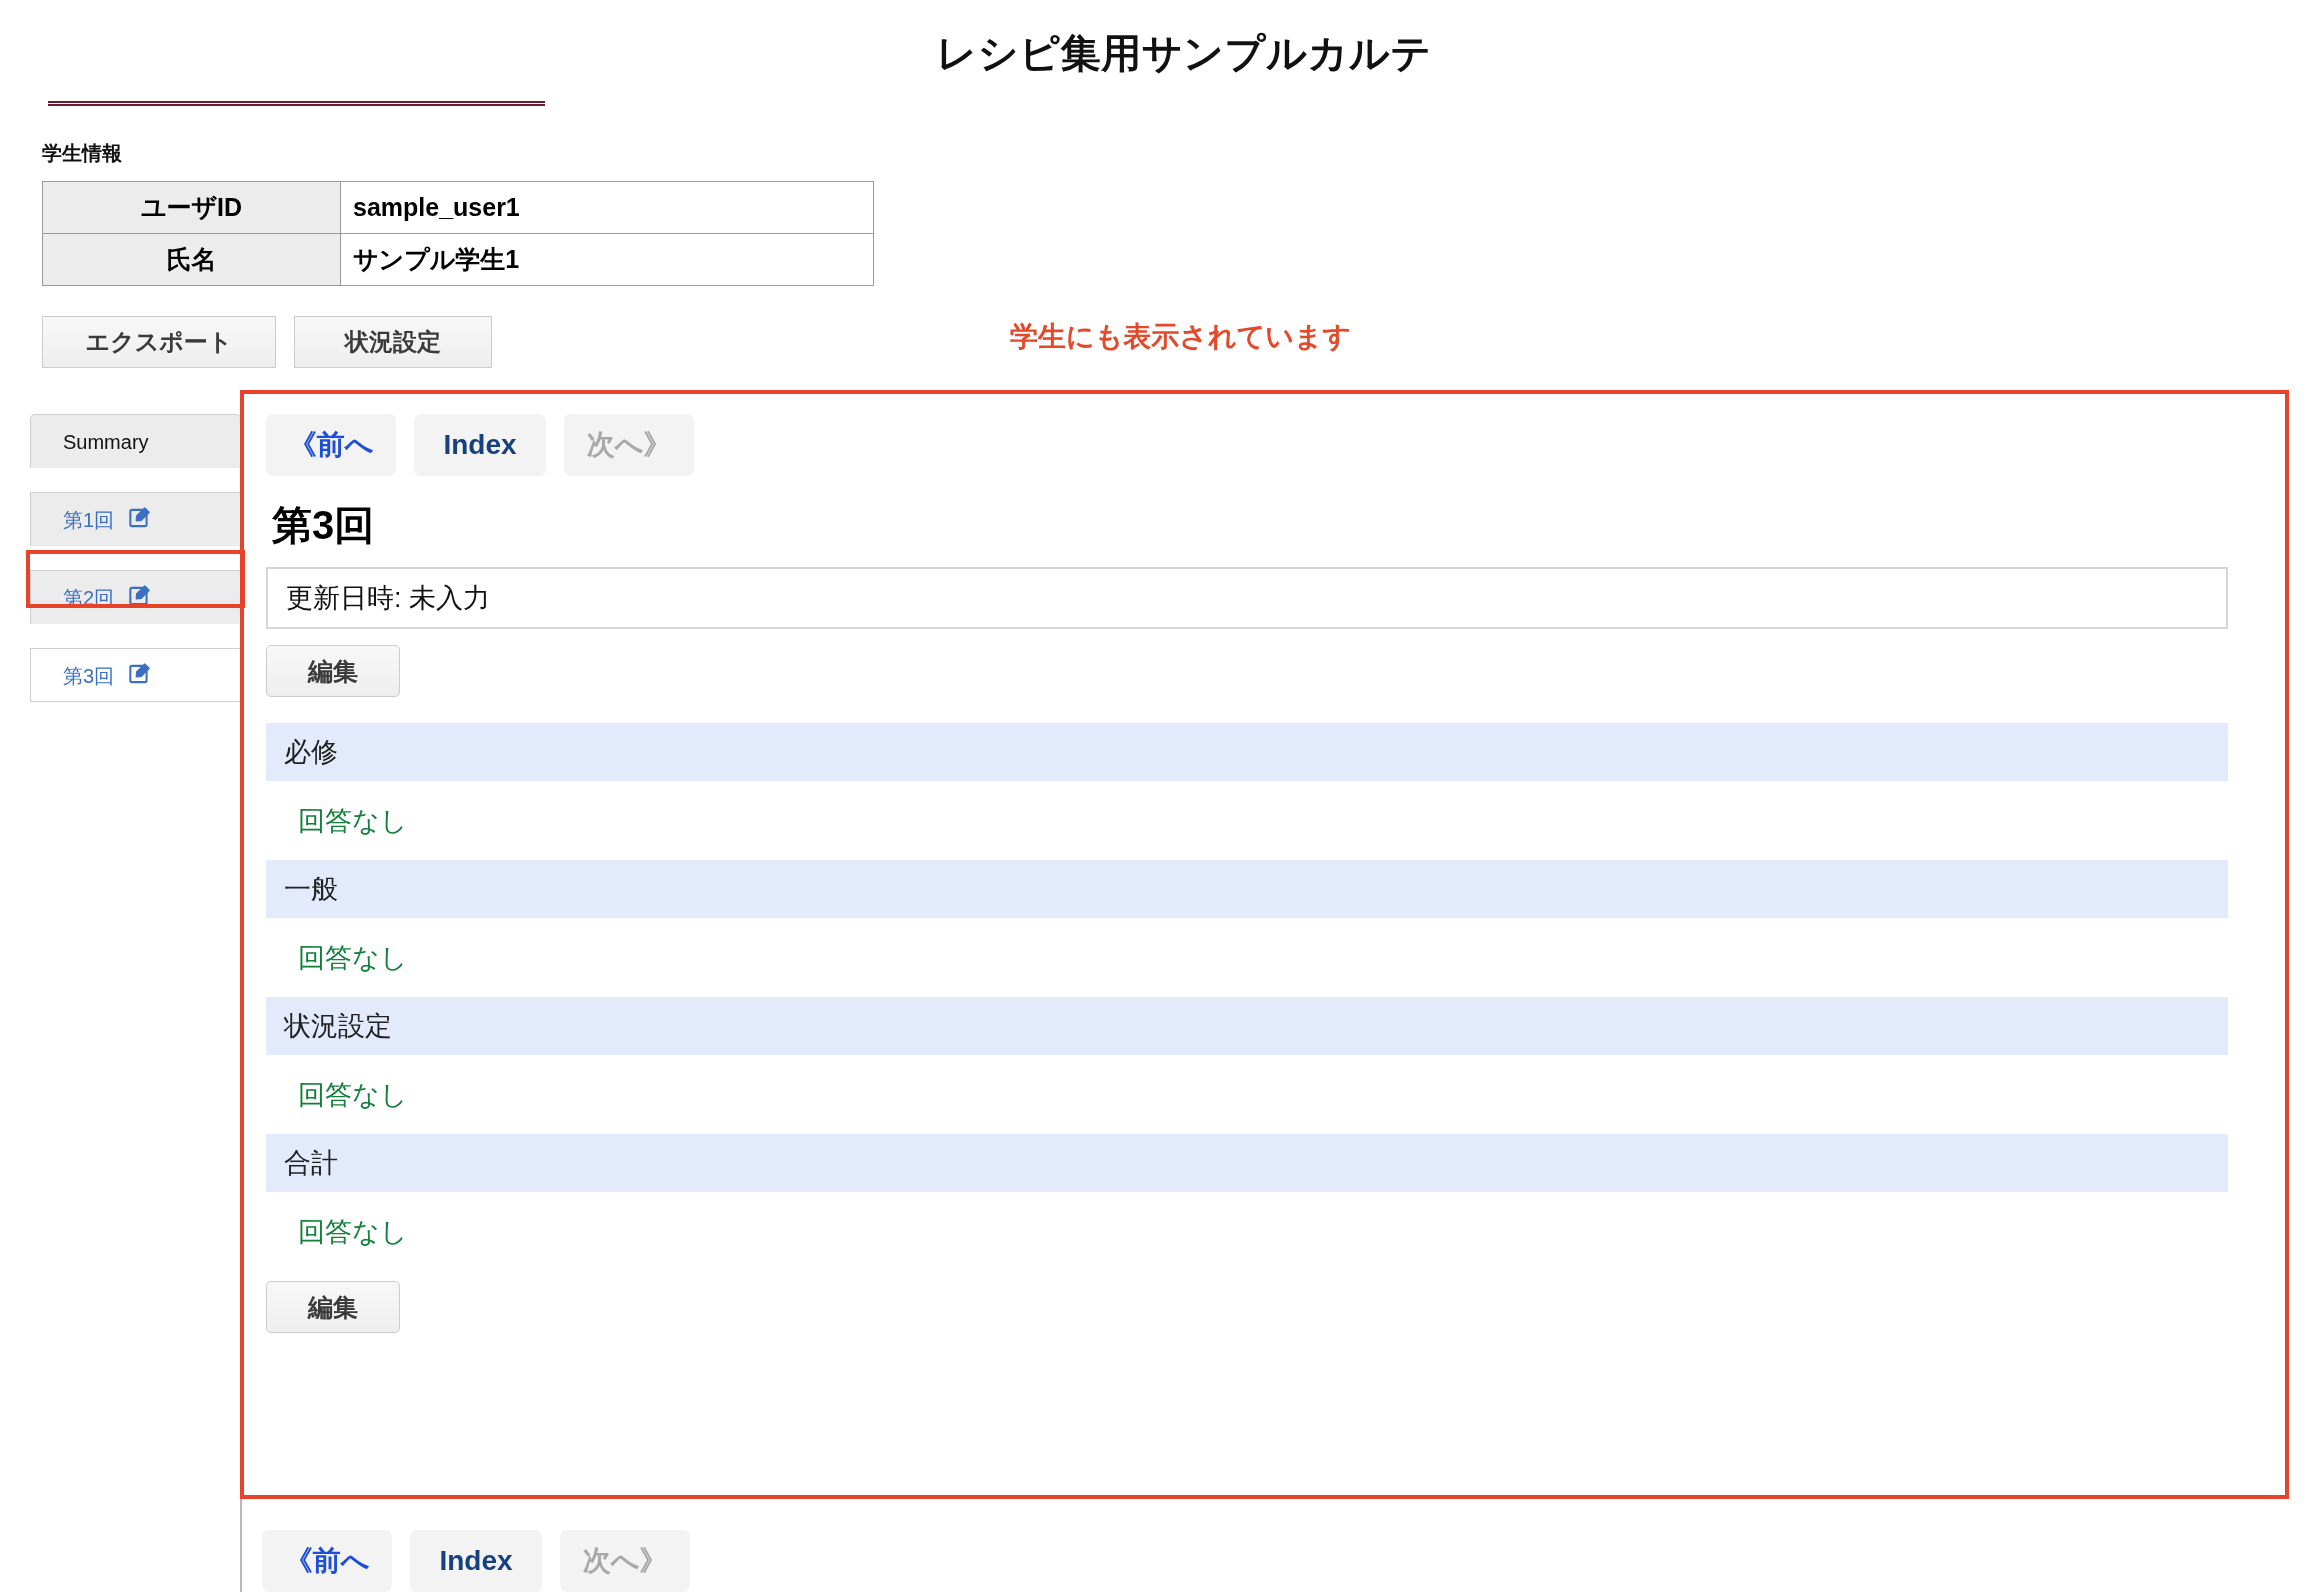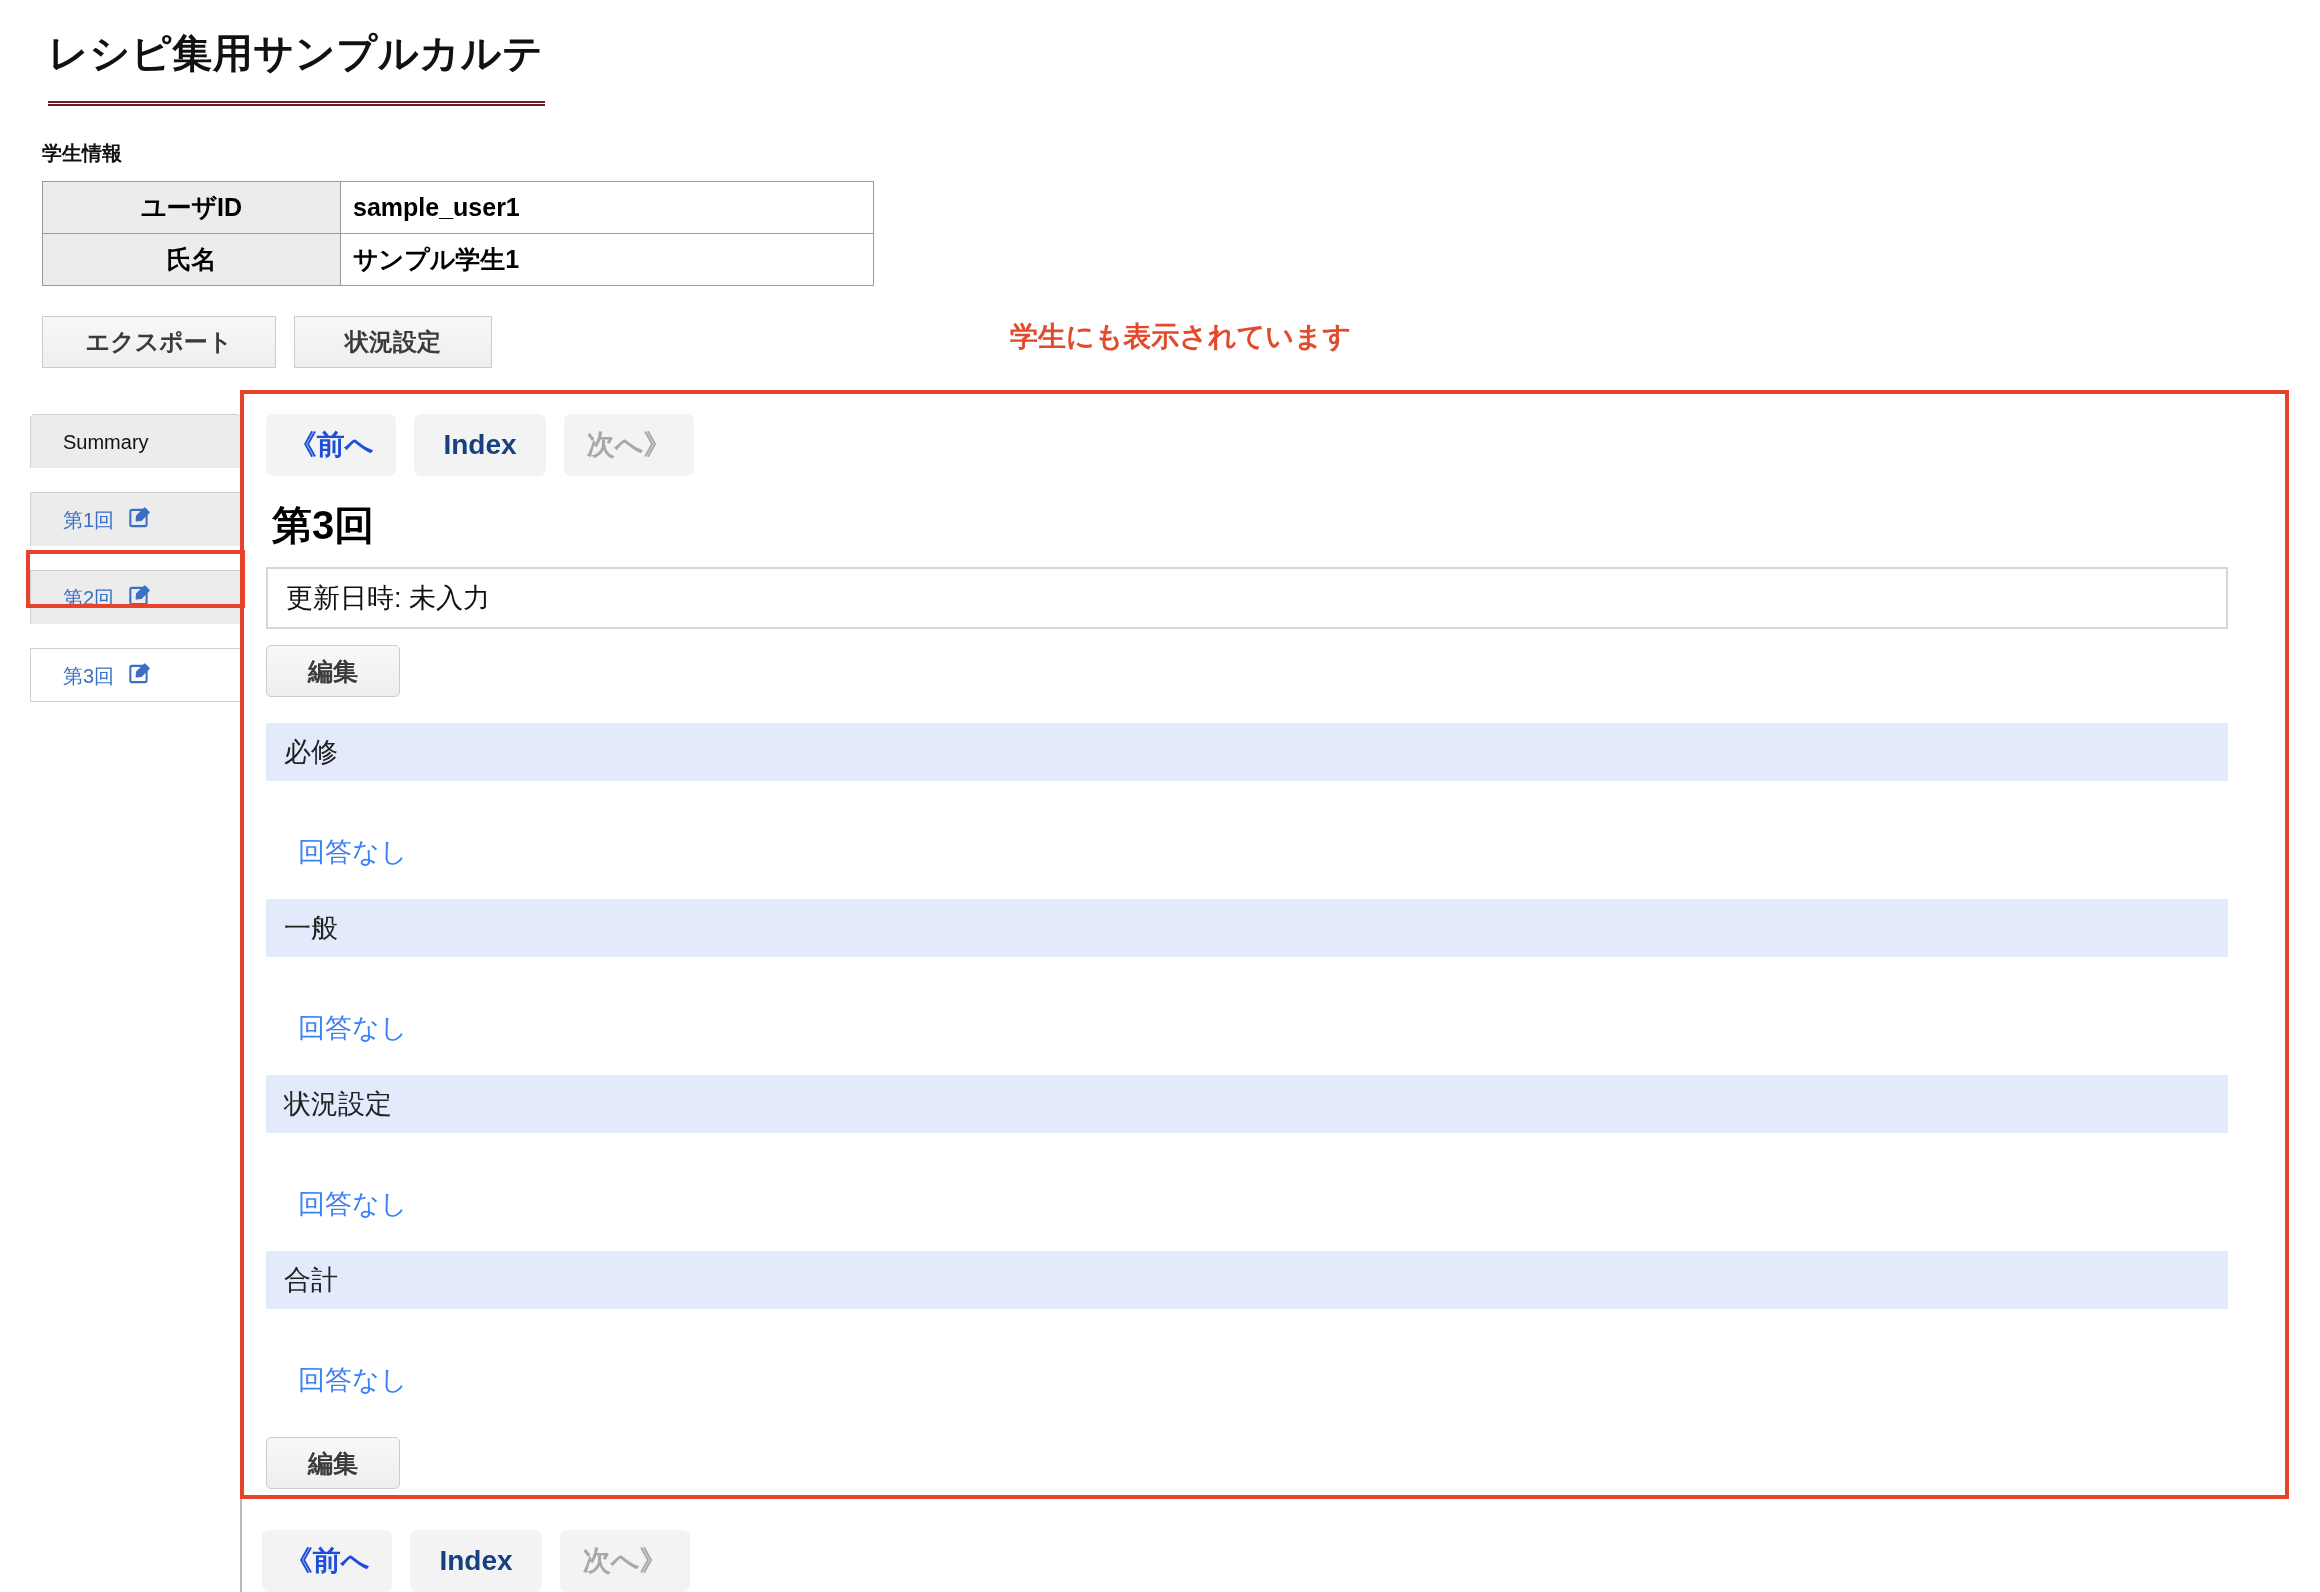--- a/index.html
+++ b/index.html
@@ -19,20 +19,21 @@
   }
 
   
   .page-title {
     font-size: 40px;
     font-weight: bold;
     letter-spacing: 0.5px;
     margin: 0;
     padding: 26px 0 0 48px;
     color: #111111;
+    text-align: center;
   }
   .title-rule {
     margin: 20px 0 0 48px;
     width: 497px;
     height: 5px;
     border-top: 2px solid #6b1b2c;
     border-bottom: 2px solid #6b1b2c;
   }
 
   
@@ -250,27 +251,26 @@
     background: #e2eafb;
     height: 58px;
     display: flex;
     align-items: center;
     padding-left: 18px;
     font-size: 27px;
     color: #222222;
     width: 1962px;
   }
   .sec-body {
-    height: 94px;
+    height: 79px;
     display: flex;
     align-items: center;
     padding-left: 32px;
     font-size: 27px;
-    color: #3b82f6;
-    margin-top: 24px;
+    color: #15803d;
   }
 
   .btn-edit-bottom { margin-top: 10px; margin-left: 0; }
 
   
   .bottom-nav {
     position: absolute;
     left: 262px;
     top: 1140px;
     display: flex;

